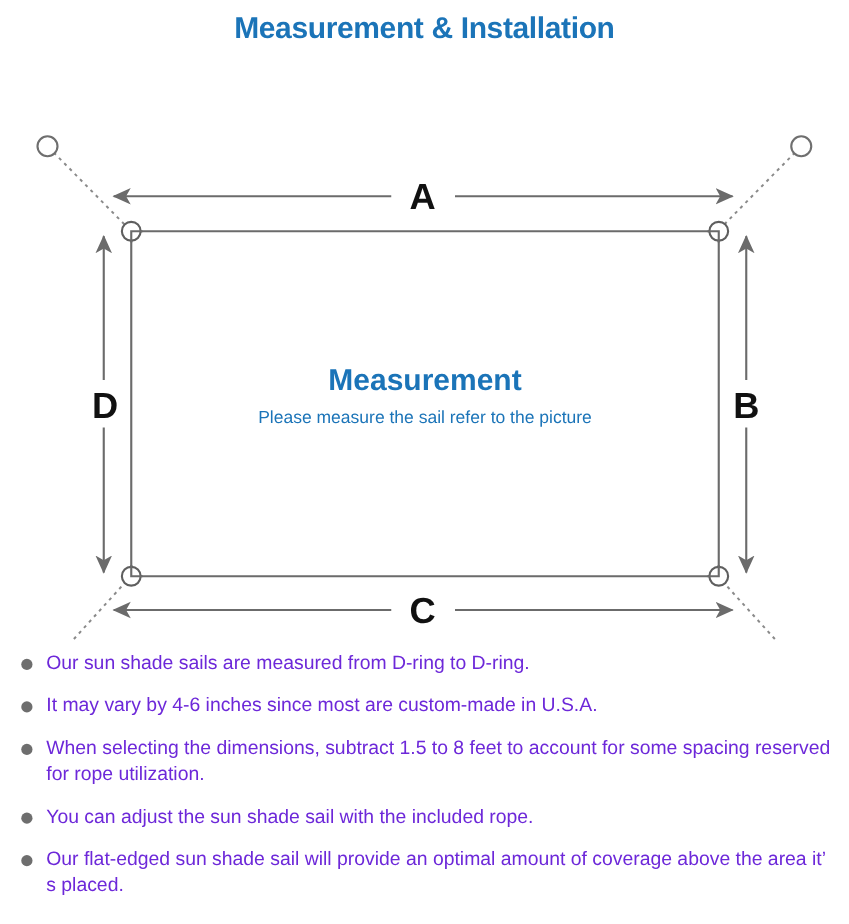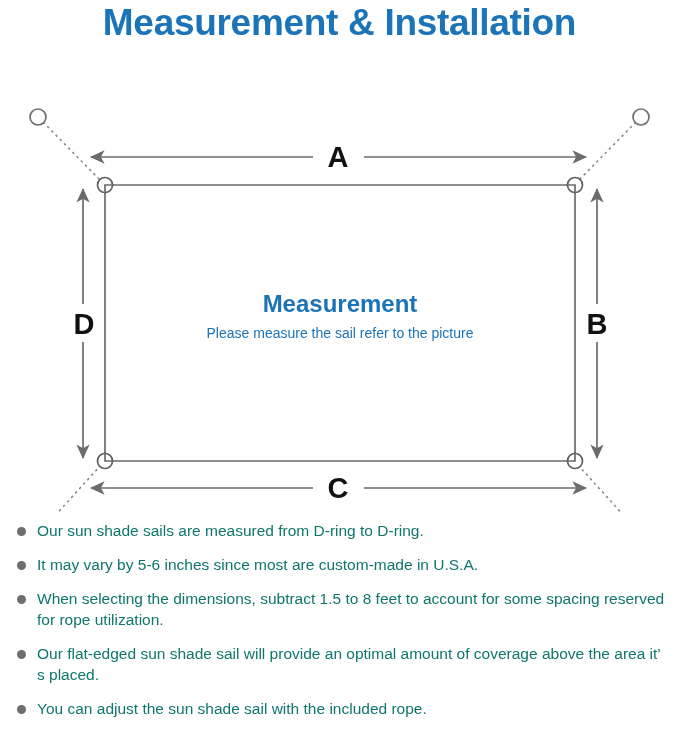--- a/index.html
+++ b/index.html
@@ -13,21 +13,21 @@
     font-family: "Liberation Sans", sans-serif;
     color: #5a5a5a;
     overflow: hidden;
     position: relative;
   }
 
   
   .title {
     text-align: center;
     color: #1b74b8;
-    font-size: 37px;
+    font-size: 24px;
     font-weight: bold;
     letter-spacing: -0.3px;
     padding-top: 4px;
     margin: 0;
     line-height: 38px;
     font-family: "Liberation Sans", sans-serif;
   }
 
   
   .diagram-wrap {
@@ -80,21 +80,21 @@
     width: 9px;
     height: 9px;
     border-radius: 50%;
     background: #6e6e6e;
     margin: 7px 11px 0 5px;
   }
   .note-text {
     flex: 1 1 auto;
     font-size: 15.5px;
     line-height: 21px;
-    color: #0f766e;
+    color: #6d28d9;
     font-family: "Liberation Sans", sans-serif;
   }
 </style>
 </head>
 <body>
 
 <h1 class="title">Measurement &amp; Installation</h1>
 
 <div class="diagram-wrap">
   <svg class="diagram-svg" width="679" height="470" viewBox="0 0 679 470" xmlns="http://www.w3.org/2000/svg">
@@ -166,27 +166,27 @@
   </svg>
 </div>
 
 <div class="notes">
   <div class="note-row">
     <span class="note-bullet"></span>
     <span class="note-text">Our sun shade sails are measured from D-ring to D-ring.</span>
   </div>
   <div class="note-row">
     <span class="note-bullet"></span>
-    <span class="note-text">It may vary by 5-6 inches since most are custom-made in U.S.A.</span>
+    <span class="note-text">It may vary by 4-6 inches since most are custom-made in U.S.A.</span>
   </div>
   <div class="note-row">
     <span class="note-bullet"></span>
     <span class="note-text">When selecting the dimensions, subtract 1.5 to 8 feet to account for some spacing reserved for rope utilization.</span>
   </div>
   <div class="note-row">
     <span class="note-bullet"></span>
-    <span class="note-text">Our flat-edged sun shade sail will provide an optimal amount of coverage above the area it’  s placed.</span>
+    <span class="note-text">You can adjust the sun shade sail with the included rope.</span>
   </div>
   <div class="note-row">
     <span class="note-bullet"></span>
-    <span class="note-text">You can adjust the sun shade sail with the included rope.</span>
+    <span class="note-text">Our flat-edged sun shade sail will provide an optimal amount of coverage above the area it’  s placed.</span>
   </div>
 </div>
 
 </body></html>

